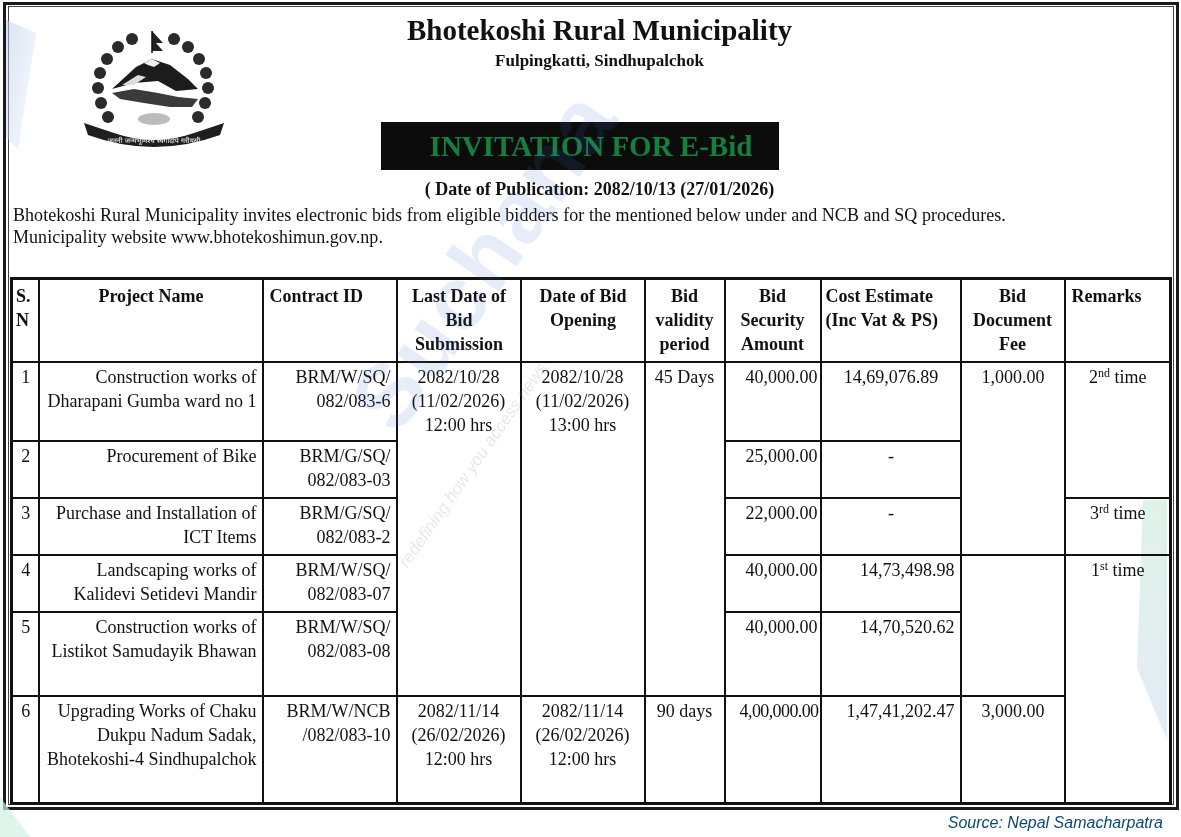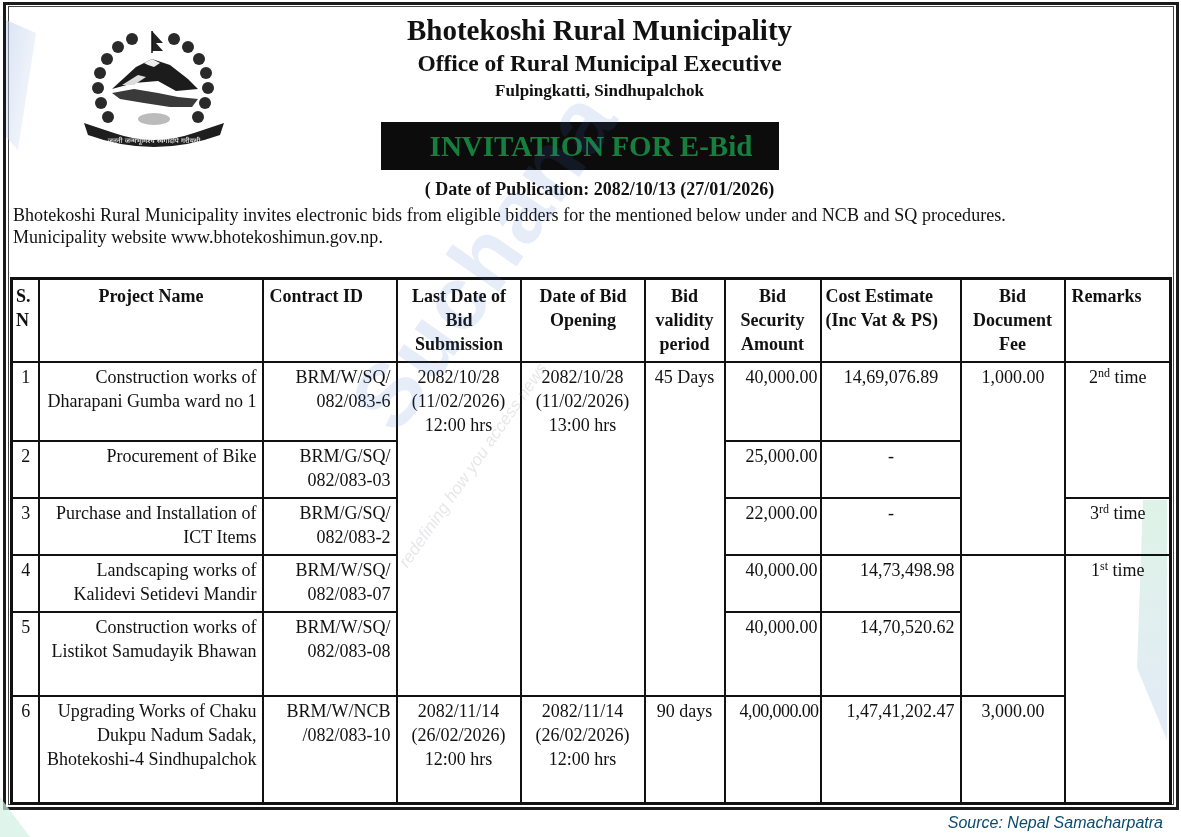--- a/index.html
+++ b/index.html
@@ -126,21 +126,20 @@
 
     <ellipse cx="80" cy="92" rx="16" ry="6" fill="#bbb"></ellipse>
 
     <path d="M10,96 L40,106 Q80,120 120,106 L150,96 L146,108 Q80,132 14,108 Z" fill="#1e1e1e"></path>
     <text x="80" y="116" text-anchor="middle" font-size="7" fill="#fff" font-family="DejaVu Sans, sans-serif">जननी जन्मभूमिश्च स्वर्गादपि गरीयसी</text>
   </svg>
 </div>
 
 <div class="header-block">
   <div class="h-title">Bhotekoshi Rural Municipality</div>
-  <div class="h-sub">Office of Rural Municipal Executive</div>
   <div class="h-loc">Fulpingkatti, Sindhupalchok</div>
 </div>
 
 <div class="banner">INVITATION FOR E-Bid</div>
 <div class="pubdate">( Date of Publication: 2082/10/13  (27/01/2026)</div>
 
 <div class="intro">
   <span>Bhotekoshi Rural Municipality invites electronic bids from eligible bidders for the mentioned below under and NCB and SQ procedures.</span>
   <span>Municipality website www.bhotekoshimun.gov.np.</span>
 </div>

